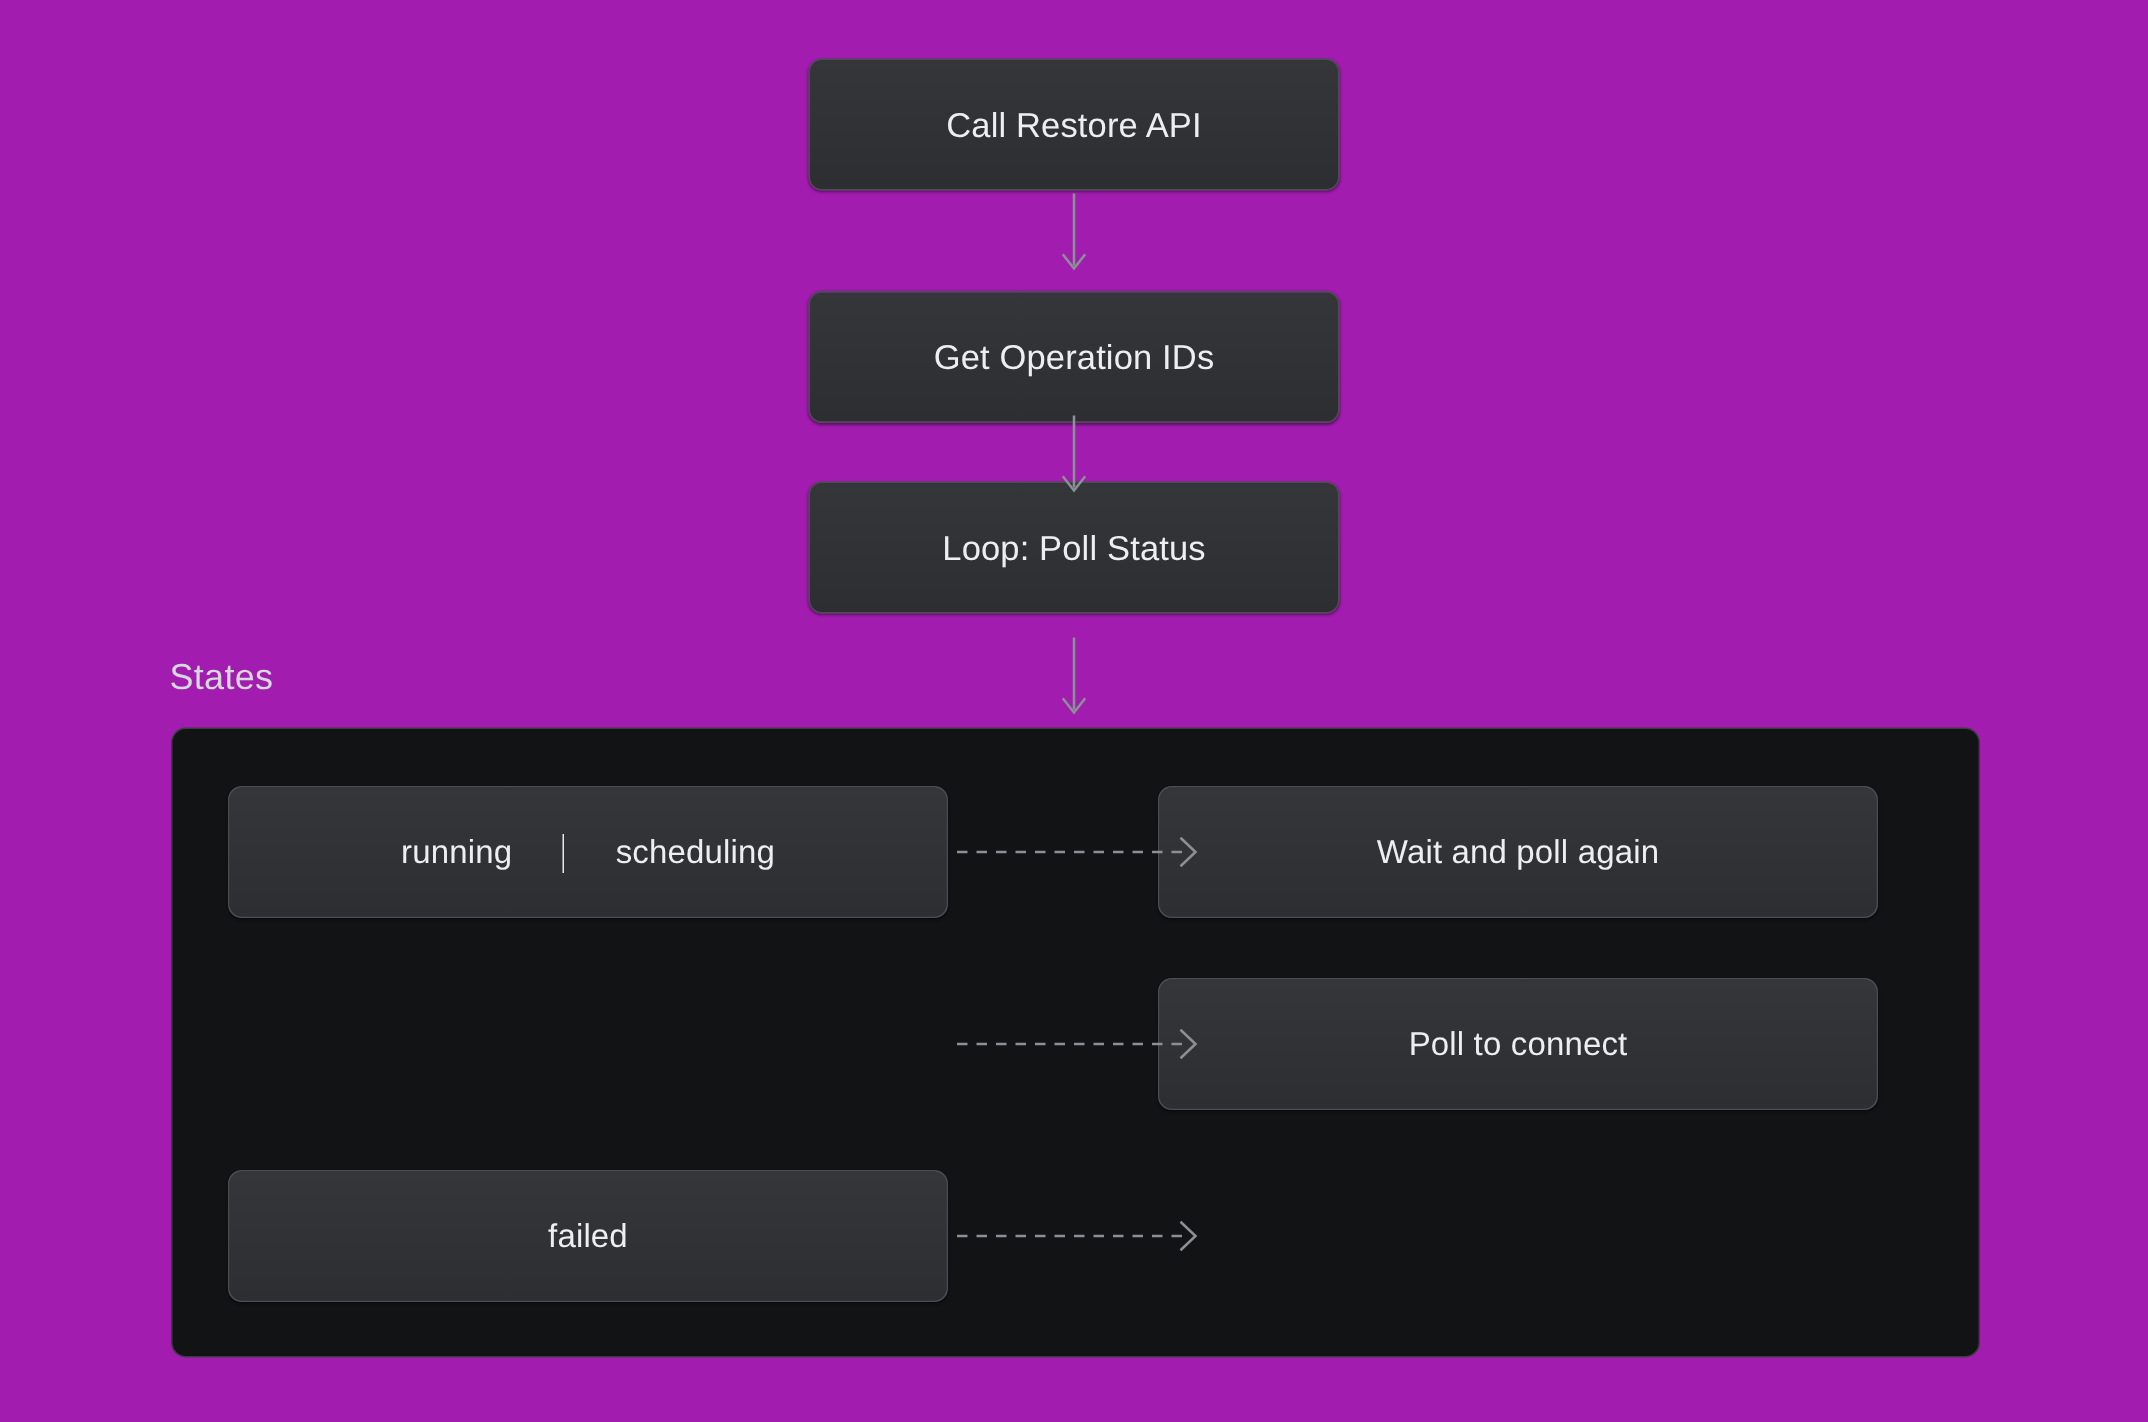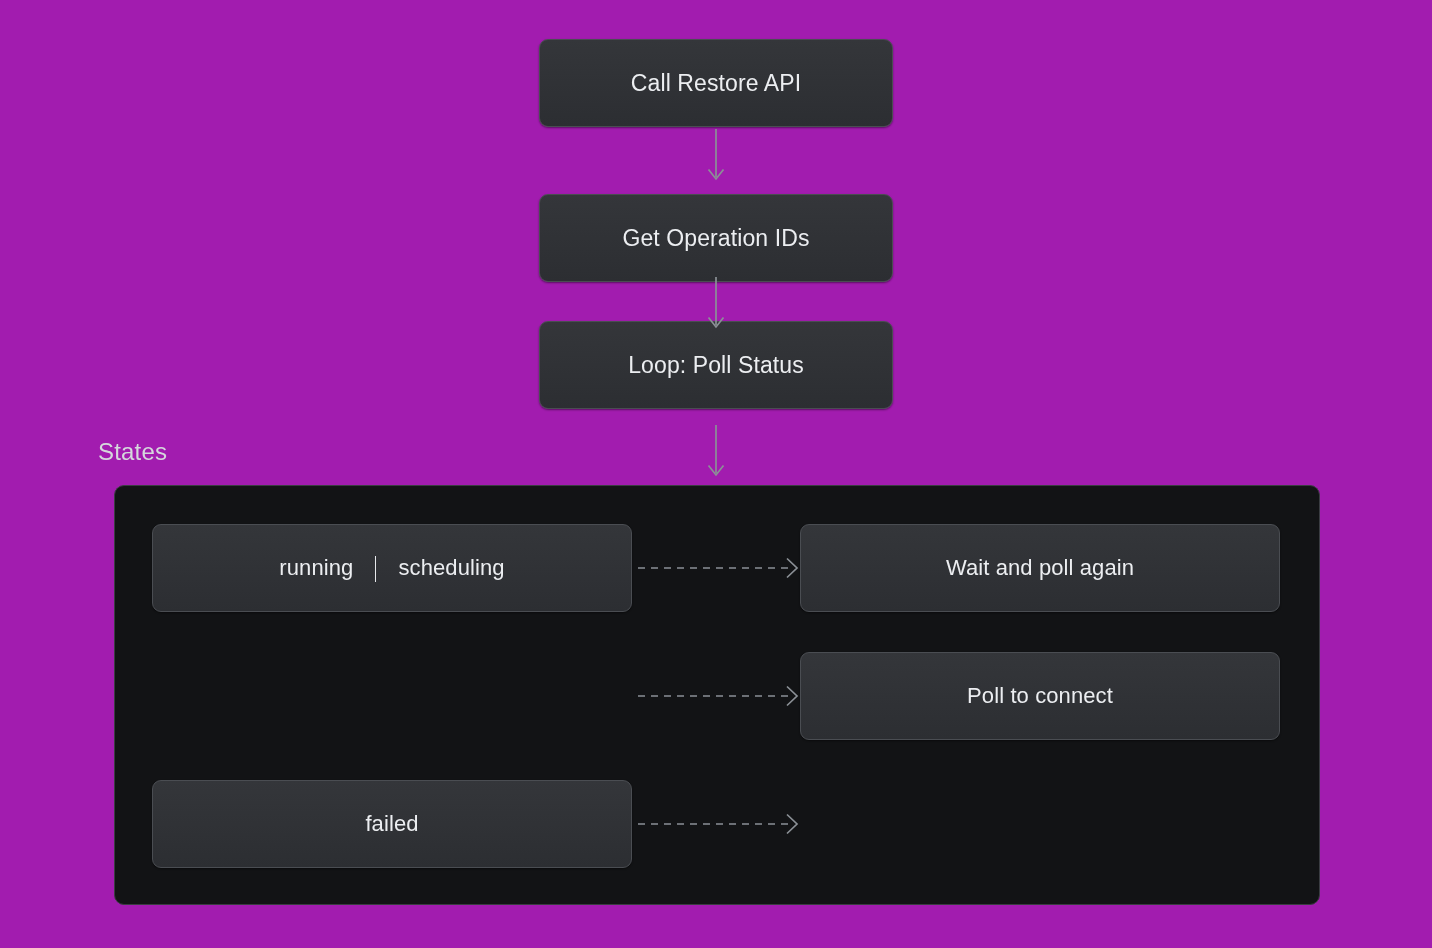--- a/index.html
+++ b/index.html
@@ -59,53 +59,54 @@
     top: 485px;
     width: 1206px;
     height: 420px;
     box-sizing: border-box;
     border: 1px solid #3a3d42;
     border-radius: 10px;
     background: #121315;
   }
   #states-title {
     position: absolute;
-    left: 98px;
+    left: 113px;
     top: 438px;
     font-size: 24px;
     color: #d5d8dc;
     letter-spacing: 0.2px;
     white-space: nowrap;
   }
 
   
   .state-box {
     position: absolute;
     left: 152px;
     width: 480px;
     height: 88px;
     font-size: 22px;
   }
   .action-box {
     position: absolute;
-    left: 800px;
+    left: 772px;
     width: 480px;
     height: 88px;
     font-size: 22px;
   }
   .row-1 { top: 524px; }
   .row-2 { top: 652px; }
   .row-3 { top: 780px; }
 
   
   .alts {
     display: flex;
     align-items: center;
     justify-content: center;
     white-space: nowrap;
+    gap: 12px;
   }
   .alts .alt { padding: 0 0px; }
   .alts .sep {
     display: inline-block;
     width: 1px;
     height: 26px;
     background: #e6e8eb;
     margin: 0 22px;
     position: relative;
     top: 1px;

